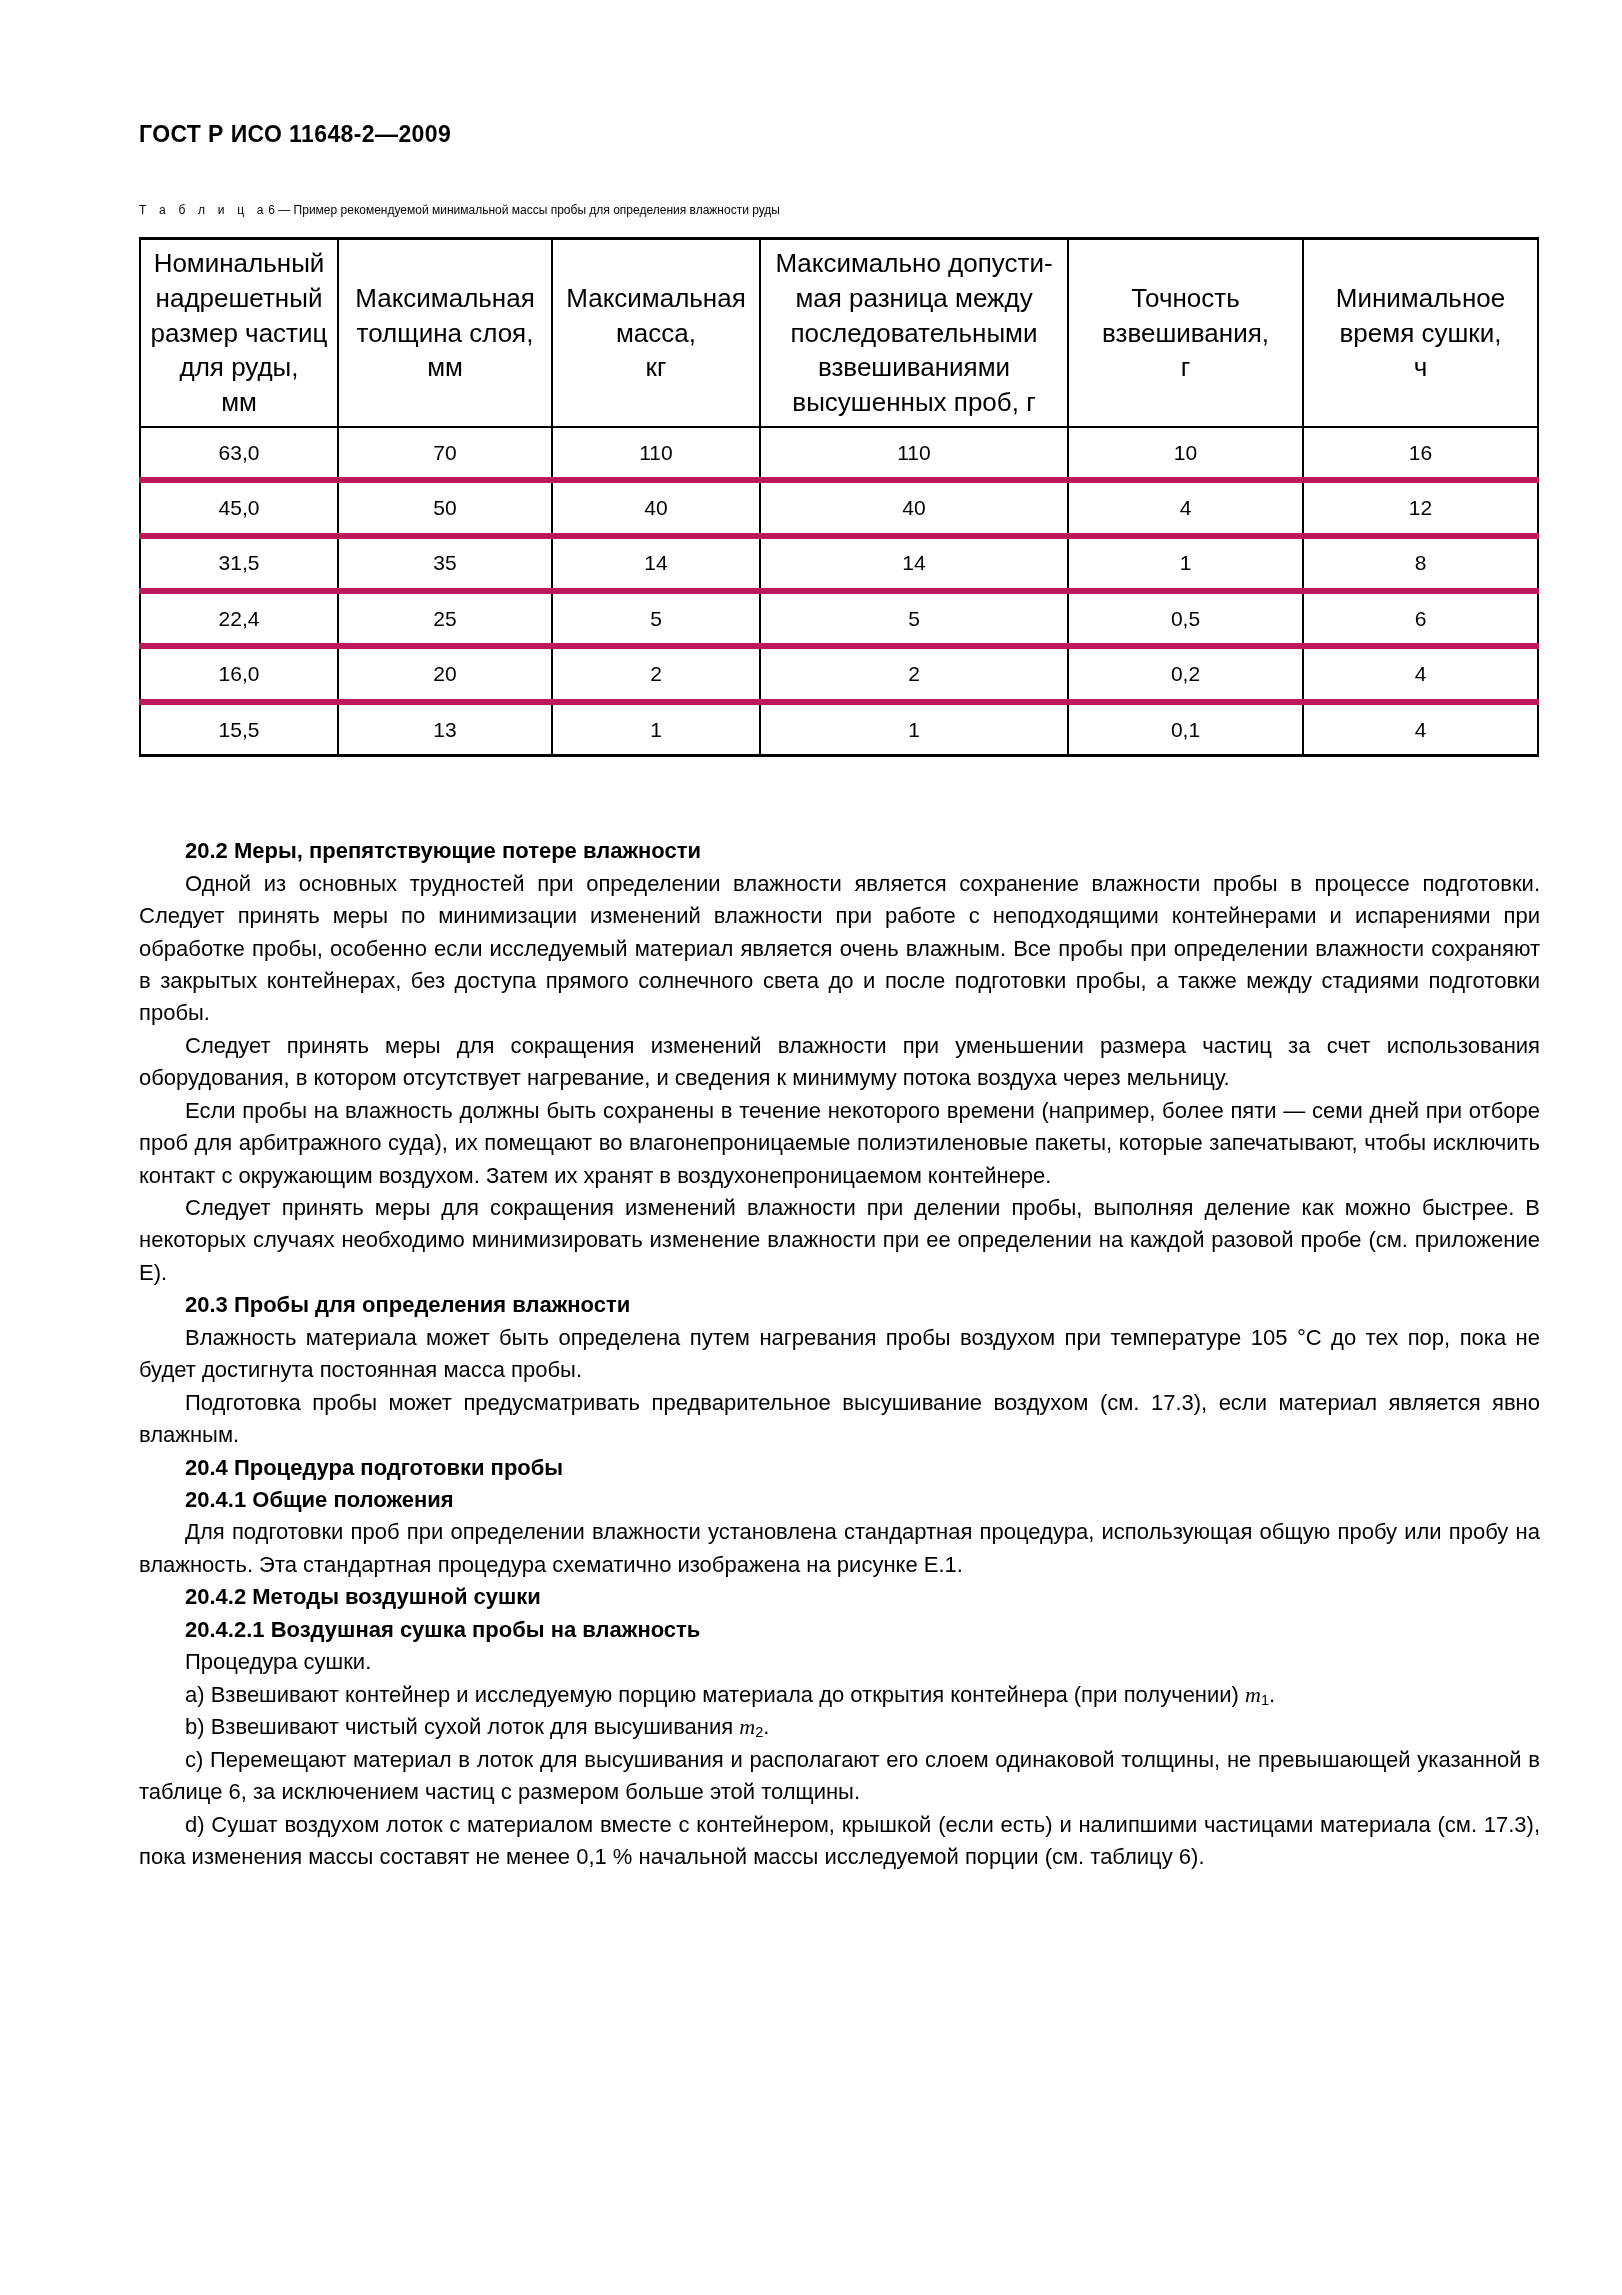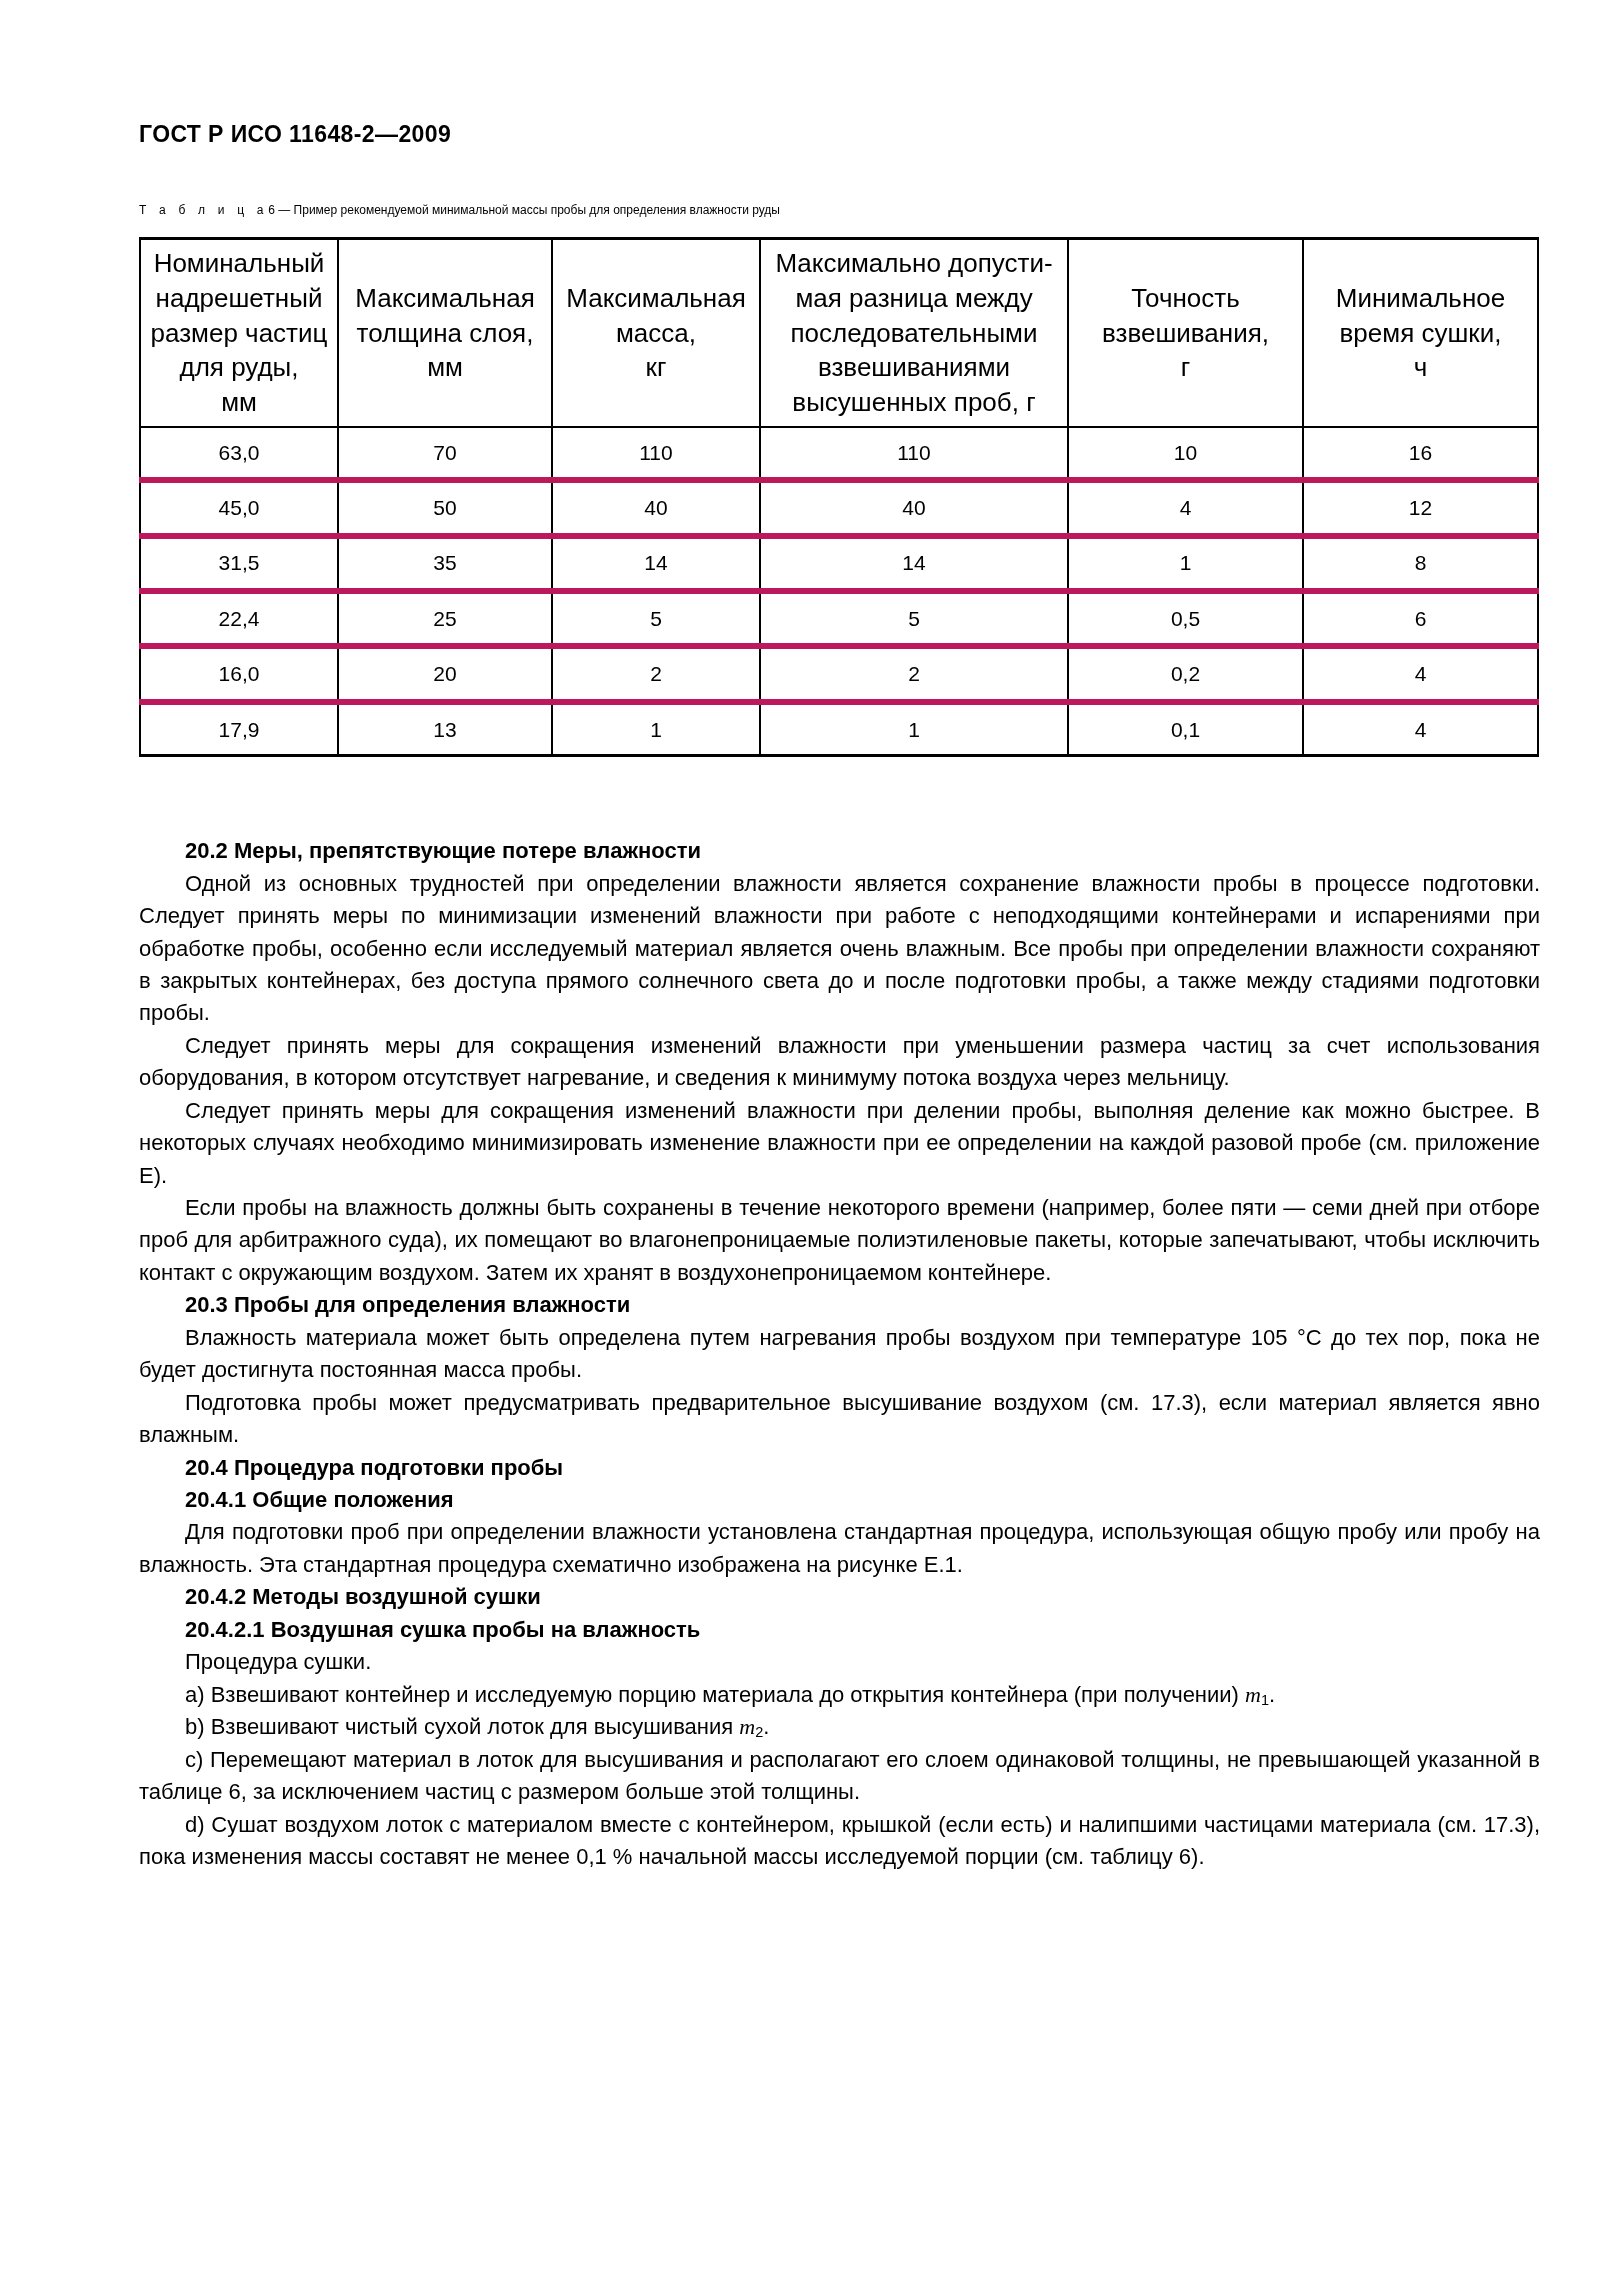--- a/index.html
+++ b/index.html
@@ -229,37 +229,37 @@
         </tr>
         <tr>
           <td>16,0</td>
           <td>20</td>
           <td>2</td>
           <td>2</td>
           <td>0,2</td>
           <td>4</td>
         </tr>
         <tr>
-          <td>17,9</td>
+          <td>15,5</td>
           <td>13</td>
           <td>1</td>
           <td>1</td>
           <td>0,1</td>
           <td>4</td>
         </tr>
       </tbody>
     </table>
 
     <div class="body-text">
 
       <h3>20.2 Меры, препятствующие потере влажности</h3>
       <p>Одной из основных трудностей при определении влажности является сохранение влажности пробы в процессе подготовки. Следует принять меры по минимизации изменений влажности при работе с неподходящими контейнерами и испарениями при обработке пробы, особенно если исследуемый материал является очень влажным. Все пробы при определении влажности сохраняют в закрытых контейнерах, без доступа прямого солнечного света до и после подготовки пробы, а также между стадиями подготовки пробы.</p>
       <p>Следует принять меры для сокращения изменений влажности при уменьшении размера частиц за счет использования оборудования, в котором отсутствует нагревание, и сведения к минимуму потока воздуха через мельницу.</p>
+      <p>Если пробы на влажность должны быть сохранены в течение некоторого времени (например, более пяти — семи дней при отборе проб для арбитражного суда), их помещают во влагонепроницаемые полиэтиленовые пакеты, которые запечатывают, чтобы исключить контакт с окружающим воздухом. Затем их хранят в воздухонепроницаемом контейнере.</p>
       <p>Следует принять меры для сокращения изменений влажности при делении пробы, выполняя деление как можно быстрее. В некоторых случаях необходимо минимизировать изменение влажности при ее определении на каждой разовой пробе (см. приложение Е).</p>
-      <p>Если пробы на влажность должны быть сохранены в течение некоторого времени (например, более пяти — семи дней при отборе проб для арбитражного суда), их помещают во влагонепроницаемые полиэтиленовые пакеты, которые запечатывают, чтобы исключить контакт с окружающим воздухом. Затем их хранят в воздухонепроницаемом контейнере.</p>
 
       <h3>20.3 Пробы для определения влажности</h3>
       <p>Влажность материала может быть определена путем нагревания пробы воздухом при температуре 105 °С до тех пор, пока не будет достигнута постоянная масса пробы.</p>
       <p>Подготовка пробы может предусматривать предварительное высушивание воздухом (см. 17.3), если материал является явно влажным.</p>
 
       <h3>20.4 Процедура подготовки пробы</h3>
       <h3>20.4.1 Общие положения</h3>
       <p>Для подготовки проб при определении влажности установлена стандартная процедура, использующая общую пробу или пробу на влажность. Эта стандартная процедура схематично изображена на рисунке Е.1.</p>
 
       <h3>20.4.2 Методы воздушной сушки</h3>

